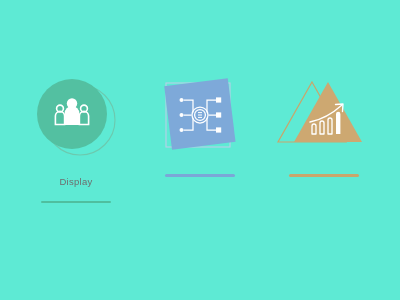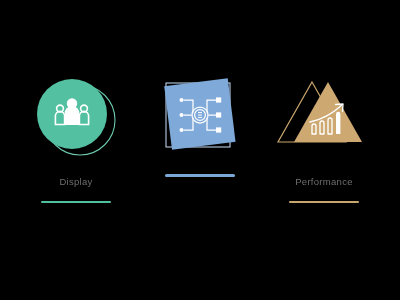--- a/index.html
+++ b/index.html
@@ -10,21 +10,21 @@
     width: 400px;
     height: 300px;
     background: #f4f4f4;
     font-family: "Liberation Sans", sans-serif;
     overflow: hidden;
   }
   .board {
     position: relative;
     width: 400px;
     height: 300px;
-    background: #000000;
+    background: #5eead4;
   }
   .cards {
     position: absolute;
     top: 72px;
     left: 0;
     width: 400px;
     display: flex;
     flex-direction: row;
     align-items: flex-start;
     justify-content: space-between;
@@ -130,18 +130,17 @@
           <g fill="none" stroke="#ffffff" stroke-width="1.35" stroke-linejoin="round">
             <path d="M42 62 v-8 a2 2 0 0 1 4 0 v8 z"></path>
             <path d="M50 62 v-11 a2 2 0 0 1 4 0 v11 z"></path>
             <path d="M58 62 v-14 a2 2 0 0 1 4 0 v14 z"></path>
             <path d="M66 62 v-20 a2.2 2.2 0 0 1 4.4 0 v20 z" fill="#ffffff" stroke="none"></path>
             <path d="M40 50 C 50 48, 62 42, 72 33" stroke-linecap="round"></path>
             <path d="M65.5 32.5 L73 32 L72.5 39.5" stroke-linecap="round"></path>
           </g>
         </svg>
       </div>
-      <div class="card-label">Performance</div>
       <div class="card-rule" style="background:#c9a66b"></div>
     </div>
 
   </div>
 </div>
 
 </body></html>

